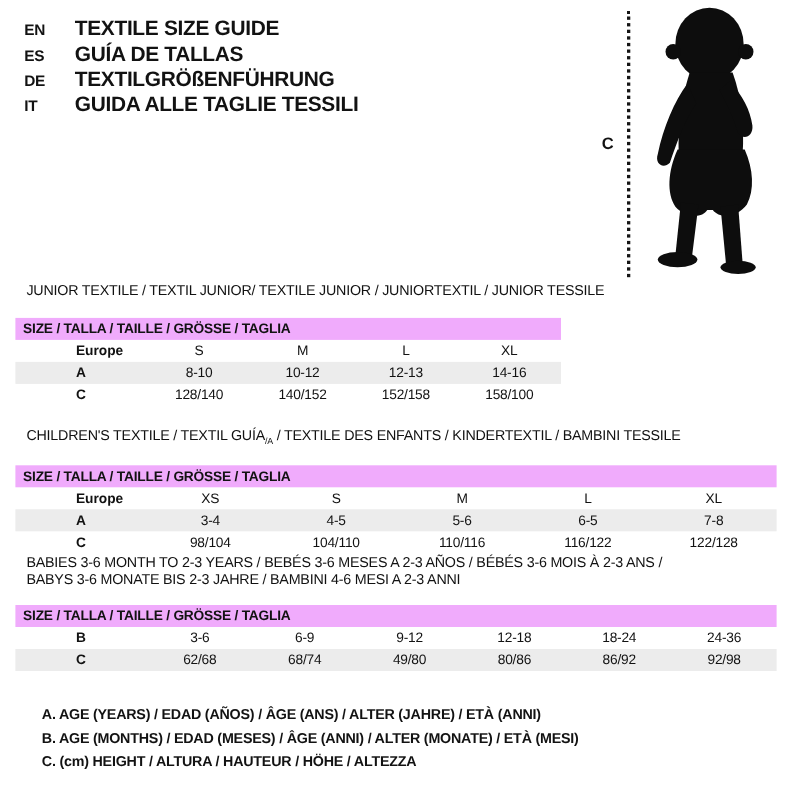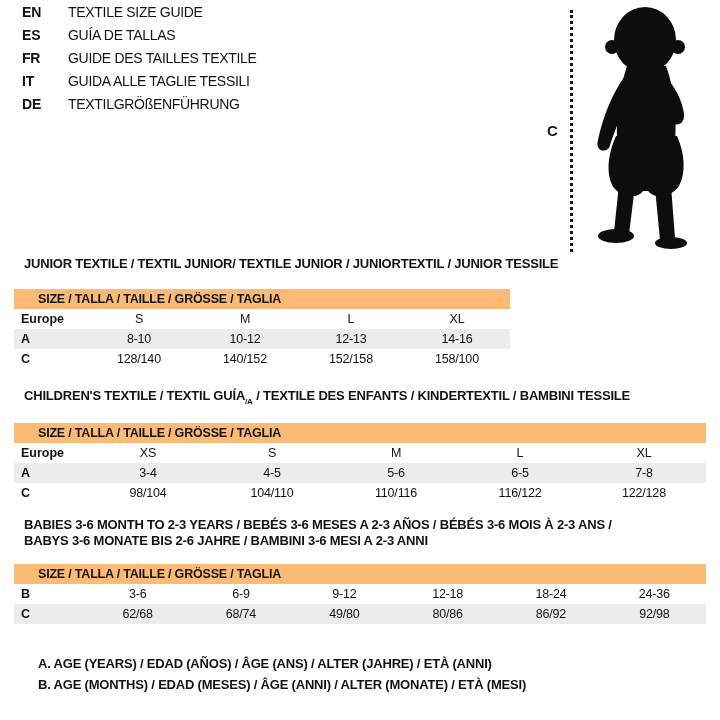--- a/index.html
+++ b/index.html
@@ -6,53 +6,53 @@
   html, body { width: 720px; height: 720px; }
   body {
     background: #ffffff;
     font-family: "Liberation Sans", sans-serif;
     color: #121212;
     position: relative;
     overflow: hidden;
   }
 
   
-  .lang-list { position: absolute; left: 22px; top: 0; }
+  .lang-list { position: absolute; left: 22px; top: 15px; }
   .lang-row { display: flex; height: 23px; align-items: center; }
   .lang-code { width: 46px; font-weight: 700; font-size: 14px; letter-spacing: -0.2px; }
-  .lang-title { font-weight: 400; font-size: 14px; letter-spacing: -0.3px; white-space: nowrap; }
+  .lang-title { font-weight: 700; font-size: 19px; letter-spacing: -0.3px; white-space: nowrap; }
 
   
   .figure { position: absolute; left: 540px; top: 4px; width: 178px; height: 252px; }
   .c-label { position: absolute; left: 7px; top: 118px; font-weight: 700; font-size: 15px; }
   .dash-line { position: absolute; left: 30px; top: 6px; height: 242px; width: 0;
                border-left: 3px dotted #151515; }
   .figure svg { position: absolute; left: 42px; top: 0; width: 130px; height: 250px; }
 
   
   .content { position: absolute; left: 14px; top: 0; width: 692px; }
-  .sec-title { font-size: 13px; font-weight: 700; letter-spacing: -0.2px;
+  .sec-title { font-size: 13px; font-weight: 400; letter-spacing: -0.2px;
                margin-left: 10px; white-space: nowrap; line-height: 16px; }
   .sec1 .sec-title { margin-top: 256px; }
   .sec2 .sec-title { margin-top: 19px; }
-  .sec3 .sec-title-1 { margin-top: 14px; }
+  .sec3 .sec-title-1 { }
   .sec3 .sec-title-2 { margin-top: 0; }
 
-  .size-bar { background: #fdba74; height: 20px; line-height: 20px; padding-left: 24px;
+  .size-bar { background: #f0abfc; height: 20px; line-height: 20px; padding-left: 7px;
               font-weight: 700; font-size: 12.5px; letter-spacing: -0.2px; }
   .sec1 .size-bar { margin-top: 17px; width: 496px; }
   .sec2 .size-bar { margin-top: 13px; width: 692px; }
   .sec3 .size-bar { margin-top: 15px; width: 692px; }
 
   .size-table { }
   .sec1 .size-table { width: 496px; }
   .sec2 .size-table, .sec3 .size-table { width: 692px; }
   .trow { display: flex; height: 20px; align-items: center; font-size: 12.5px; }
   .trow:nth-child(even) { background: #ececec; }
-  .tlabel { width: 72px; padding-left: 7px; font-weight: 700; flex: none; }
+  .tlabel { width: 72px; padding-left: 7px; font-weight: 700; flex: none; margin-left: 48px; }
   .tcell { flex: 1; text-align: center; letter-spacing: -0.2px; }
 
   
   .notes { margin-top: 29px; margin-left: 24px; }
   .note-line { font-weight: 700; font-size: 13px; letter-spacing: -0.2px;
                line-height: 21px; white-space: nowrap; }
 
   .sub-a { font-size: 0.62em; vertical-align: sub; }
 </style>
 </head>
@@ -61,30 +61,26 @@
 <div class="lang-list">
   <div class="lang-row">
     <span class="lang-code">EN</span>
     <span class="lang-title">TEXTILE SIZE GUIDE</span>
   </div>
   <div class="lang-row">
     <span class="lang-code">ES</span>
     <span class="lang-title">GUÍA DE TALLAS</span>
   </div>
   <div class="lang-row">
-    <span class="lang-code">FR</span>
-    <span class="lang-title">GUIDE DES TAILLES TEXTILE</span>
+    <span class="lang-code">DE</span>
+    <span class="lang-title">TEXTILGRÖßENFÜHRUNG</span>
   </div>
   <div class="lang-row">
     <span class="lang-code">IT</span>
     <span class="lang-title">GUIDA ALLE TAGLIE TESSILI</span>
-  </div>
-  <div class="lang-row">
-    <span class="lang-code">DE</span>
-    <span class="lang-title">TEXTILGRÖßENFÜHRUNG</span>
   </div>
 </div>
 
 <div class="figure">
   <span class="c-label">C</span>
   <div class="dash-line"></div>
   <svg viewBox="0 0 128 250" aria-hidden="true">
     <g fill="#0d0d0d">
       <ellipse cx="62" cy="36" rx="31" ry="33"></ellipse>
       <circle cx="29" cy="43" r="7"></circle>
@@ -157,21 +153,21 @@
         <span class="tcell">104/110</span>
         <span class="tcell">110/116</span>
         <span class="tcell">116/122</span>
         <span class="tcell">122/128</span>
       </div>
     </div>
   </div>
 
   <div class="sec3">
     <div class="sec-title sec-title-1">BABIES 3-6 MONTH TO 2-3 YEARS / BEBÉS 3-6 MESES A 2-3 AÑOS / BÉBÉS 3-6 MOIS À 2-3 ANS /</div>
-    <div class="sec-title sec-title-2">BABYS 3-6 MONATE BIS 2-6 JAHRE / BAMBINI 3-6 MESI A 2-3 ANNI</div>
+    <div class="sec-title sec-title-2">BABYS 3-6 MONATE BIS 2-3 JAHRE / BAMBINI 4-6 MESI A 2-3 ANNI</div>
     <div class="size-bar">SIZE / TALLA / TAILLE / GRÖSSE / TAGLIA</div>
     <div class="size-table">
       <div class="trow">
         <span class="tlabel">B</span>
         <span class="tcell">3-6</span>
         <span class="tcell">6-9</span>
         <span class="tcell">9-12</span>
         <span class="tcell">12-18</span>
         <span class="tcell">18-24</span>
         <span class="tcell">24-36</span>
@@ -184,15 +180,16 @@
         <span class="tcell">80/86</span>
         <span class="tcell">86/92</span>
         <span class="tcell">92/98</span>
       </div>
     </div>
   </div>
 
   <div class="notes">
     <div class="note-line">A. AGE (YEARS) / EDAD (AÑOS) / ÂGE (ANS) / ALTER (JAHRE) / ETÀ (ANNI)</div>
     <div class="note-line">B. AGE (MONTHS) / EDAD (MESES) / ÂGE (ANNI) / ALTER (MONATE) / ETÀ (MESI)</div>
+    <div class="note-line">C. (cm) HEIGHT / ALTURA / HAUTEUR / HÖHE / ALTEZZA</div>
   </div>
 
 </div>
 
 </body></html>

